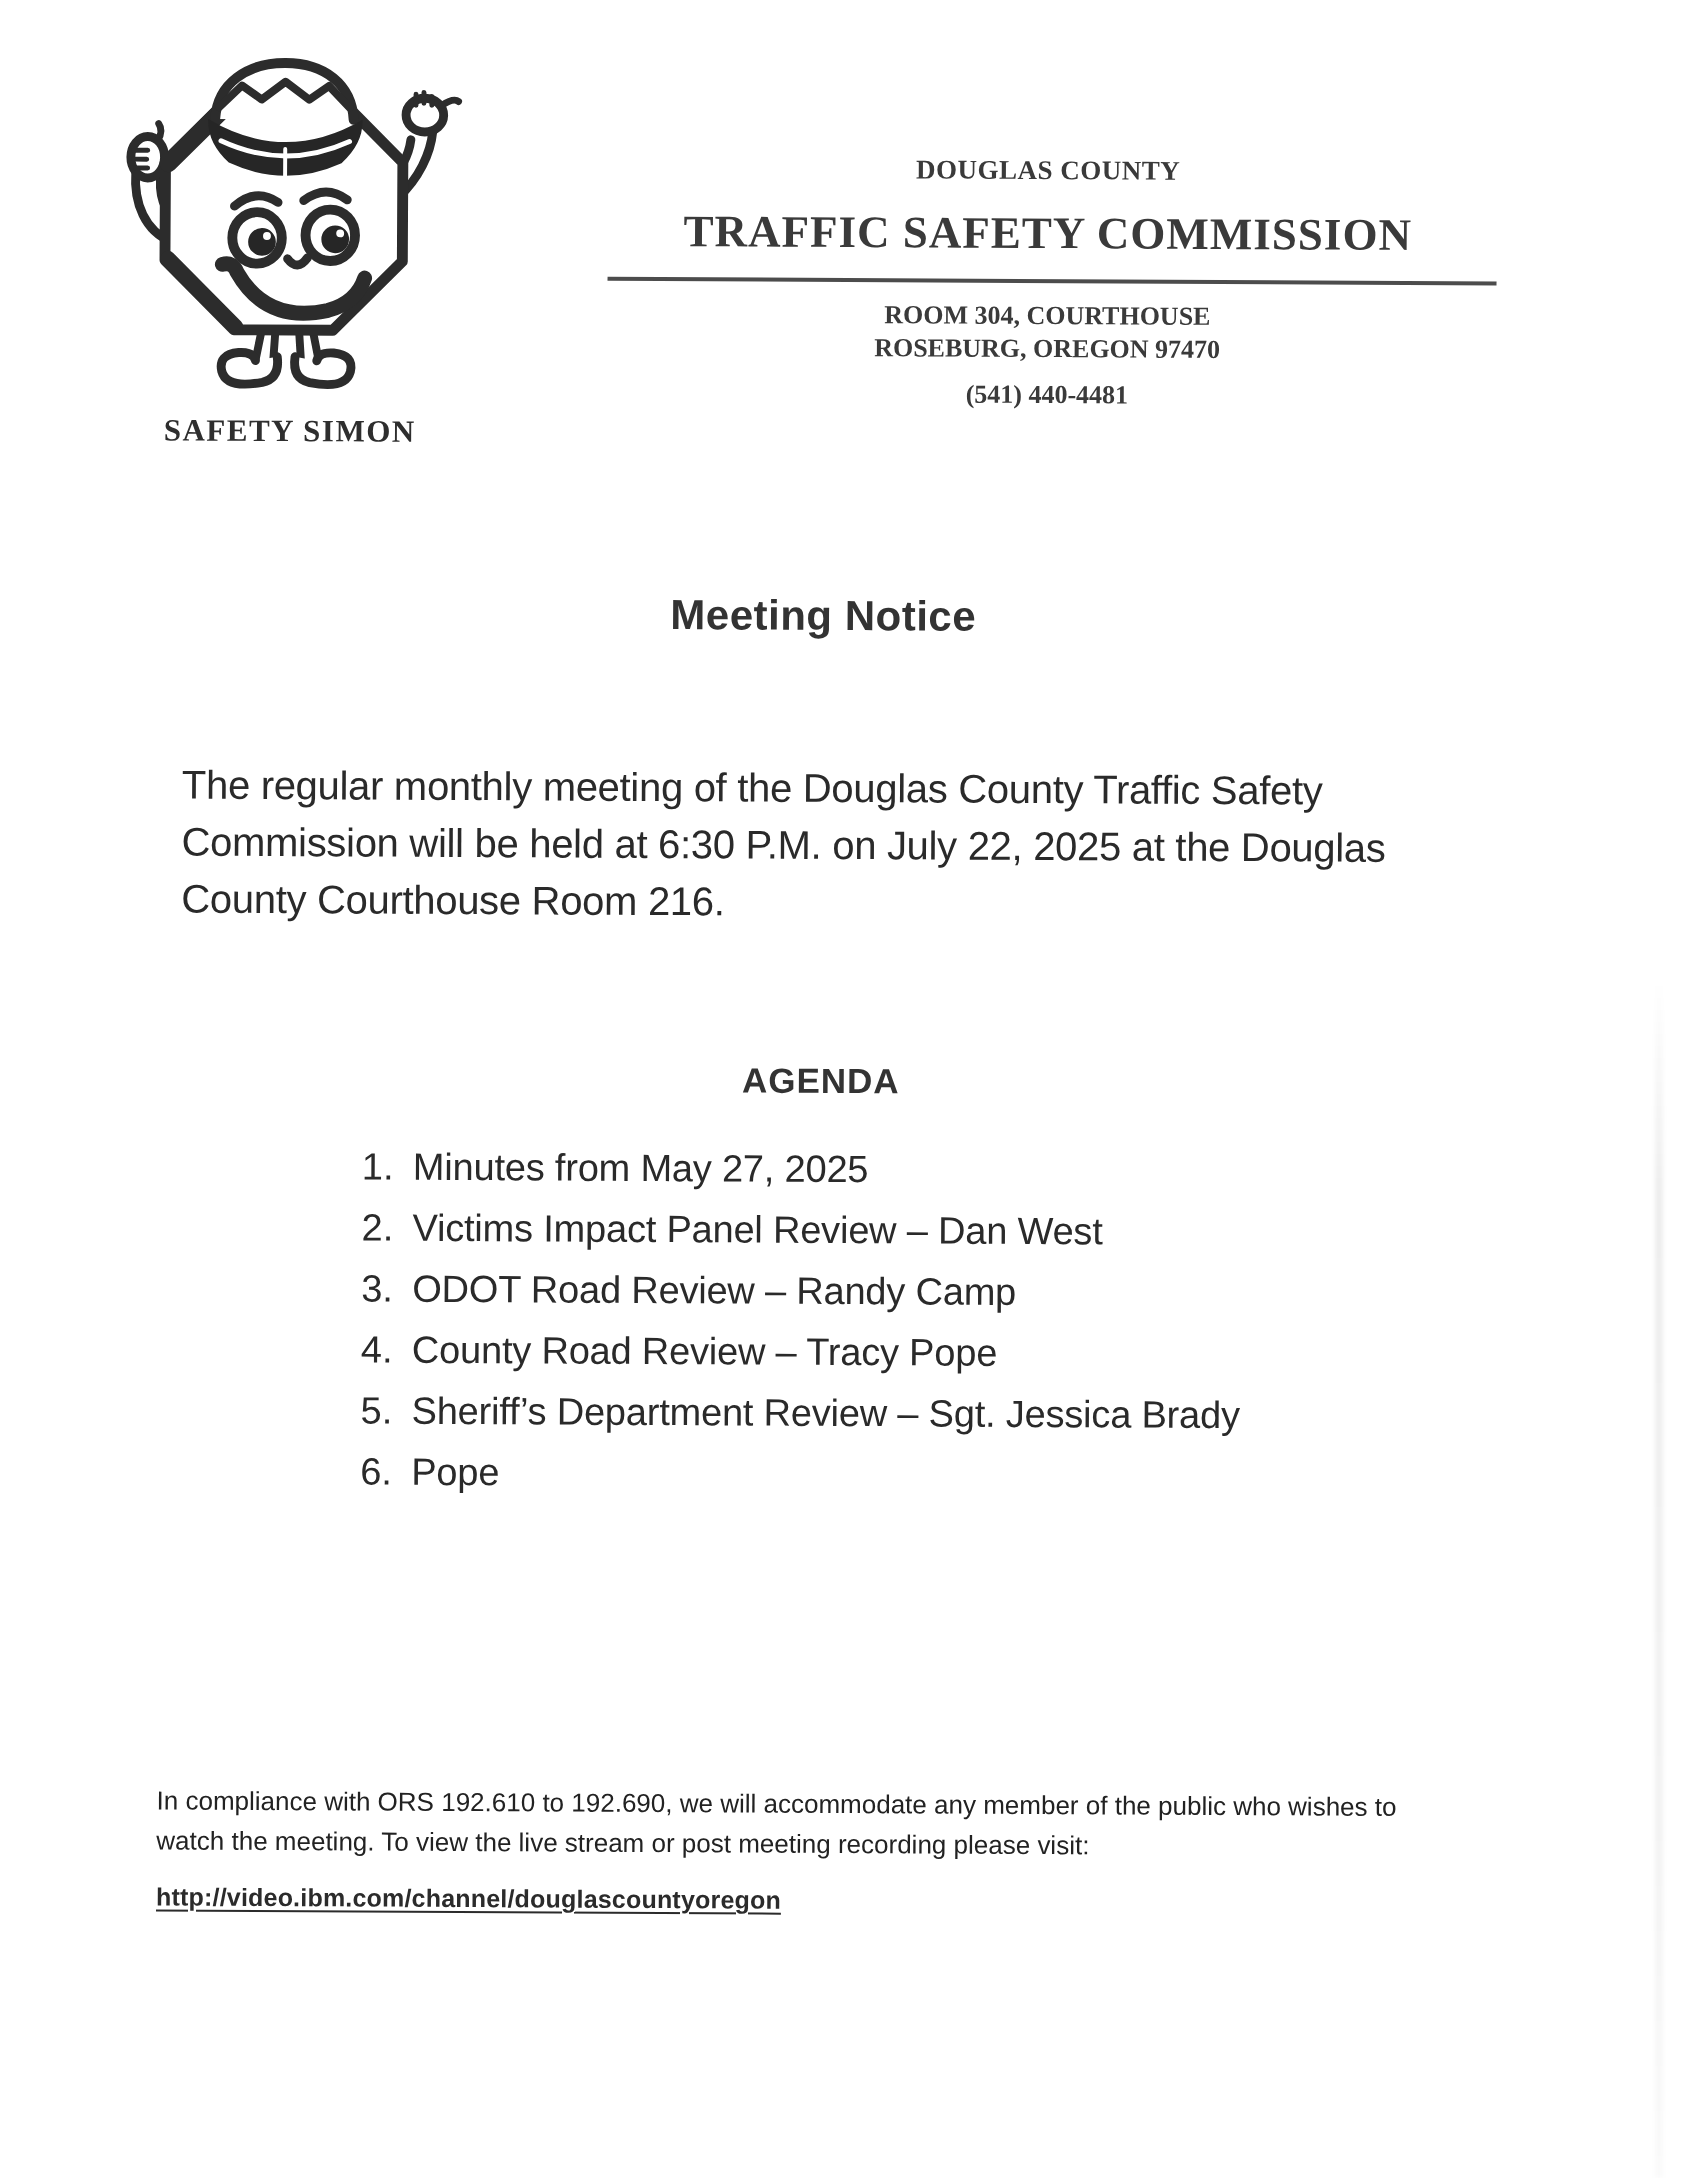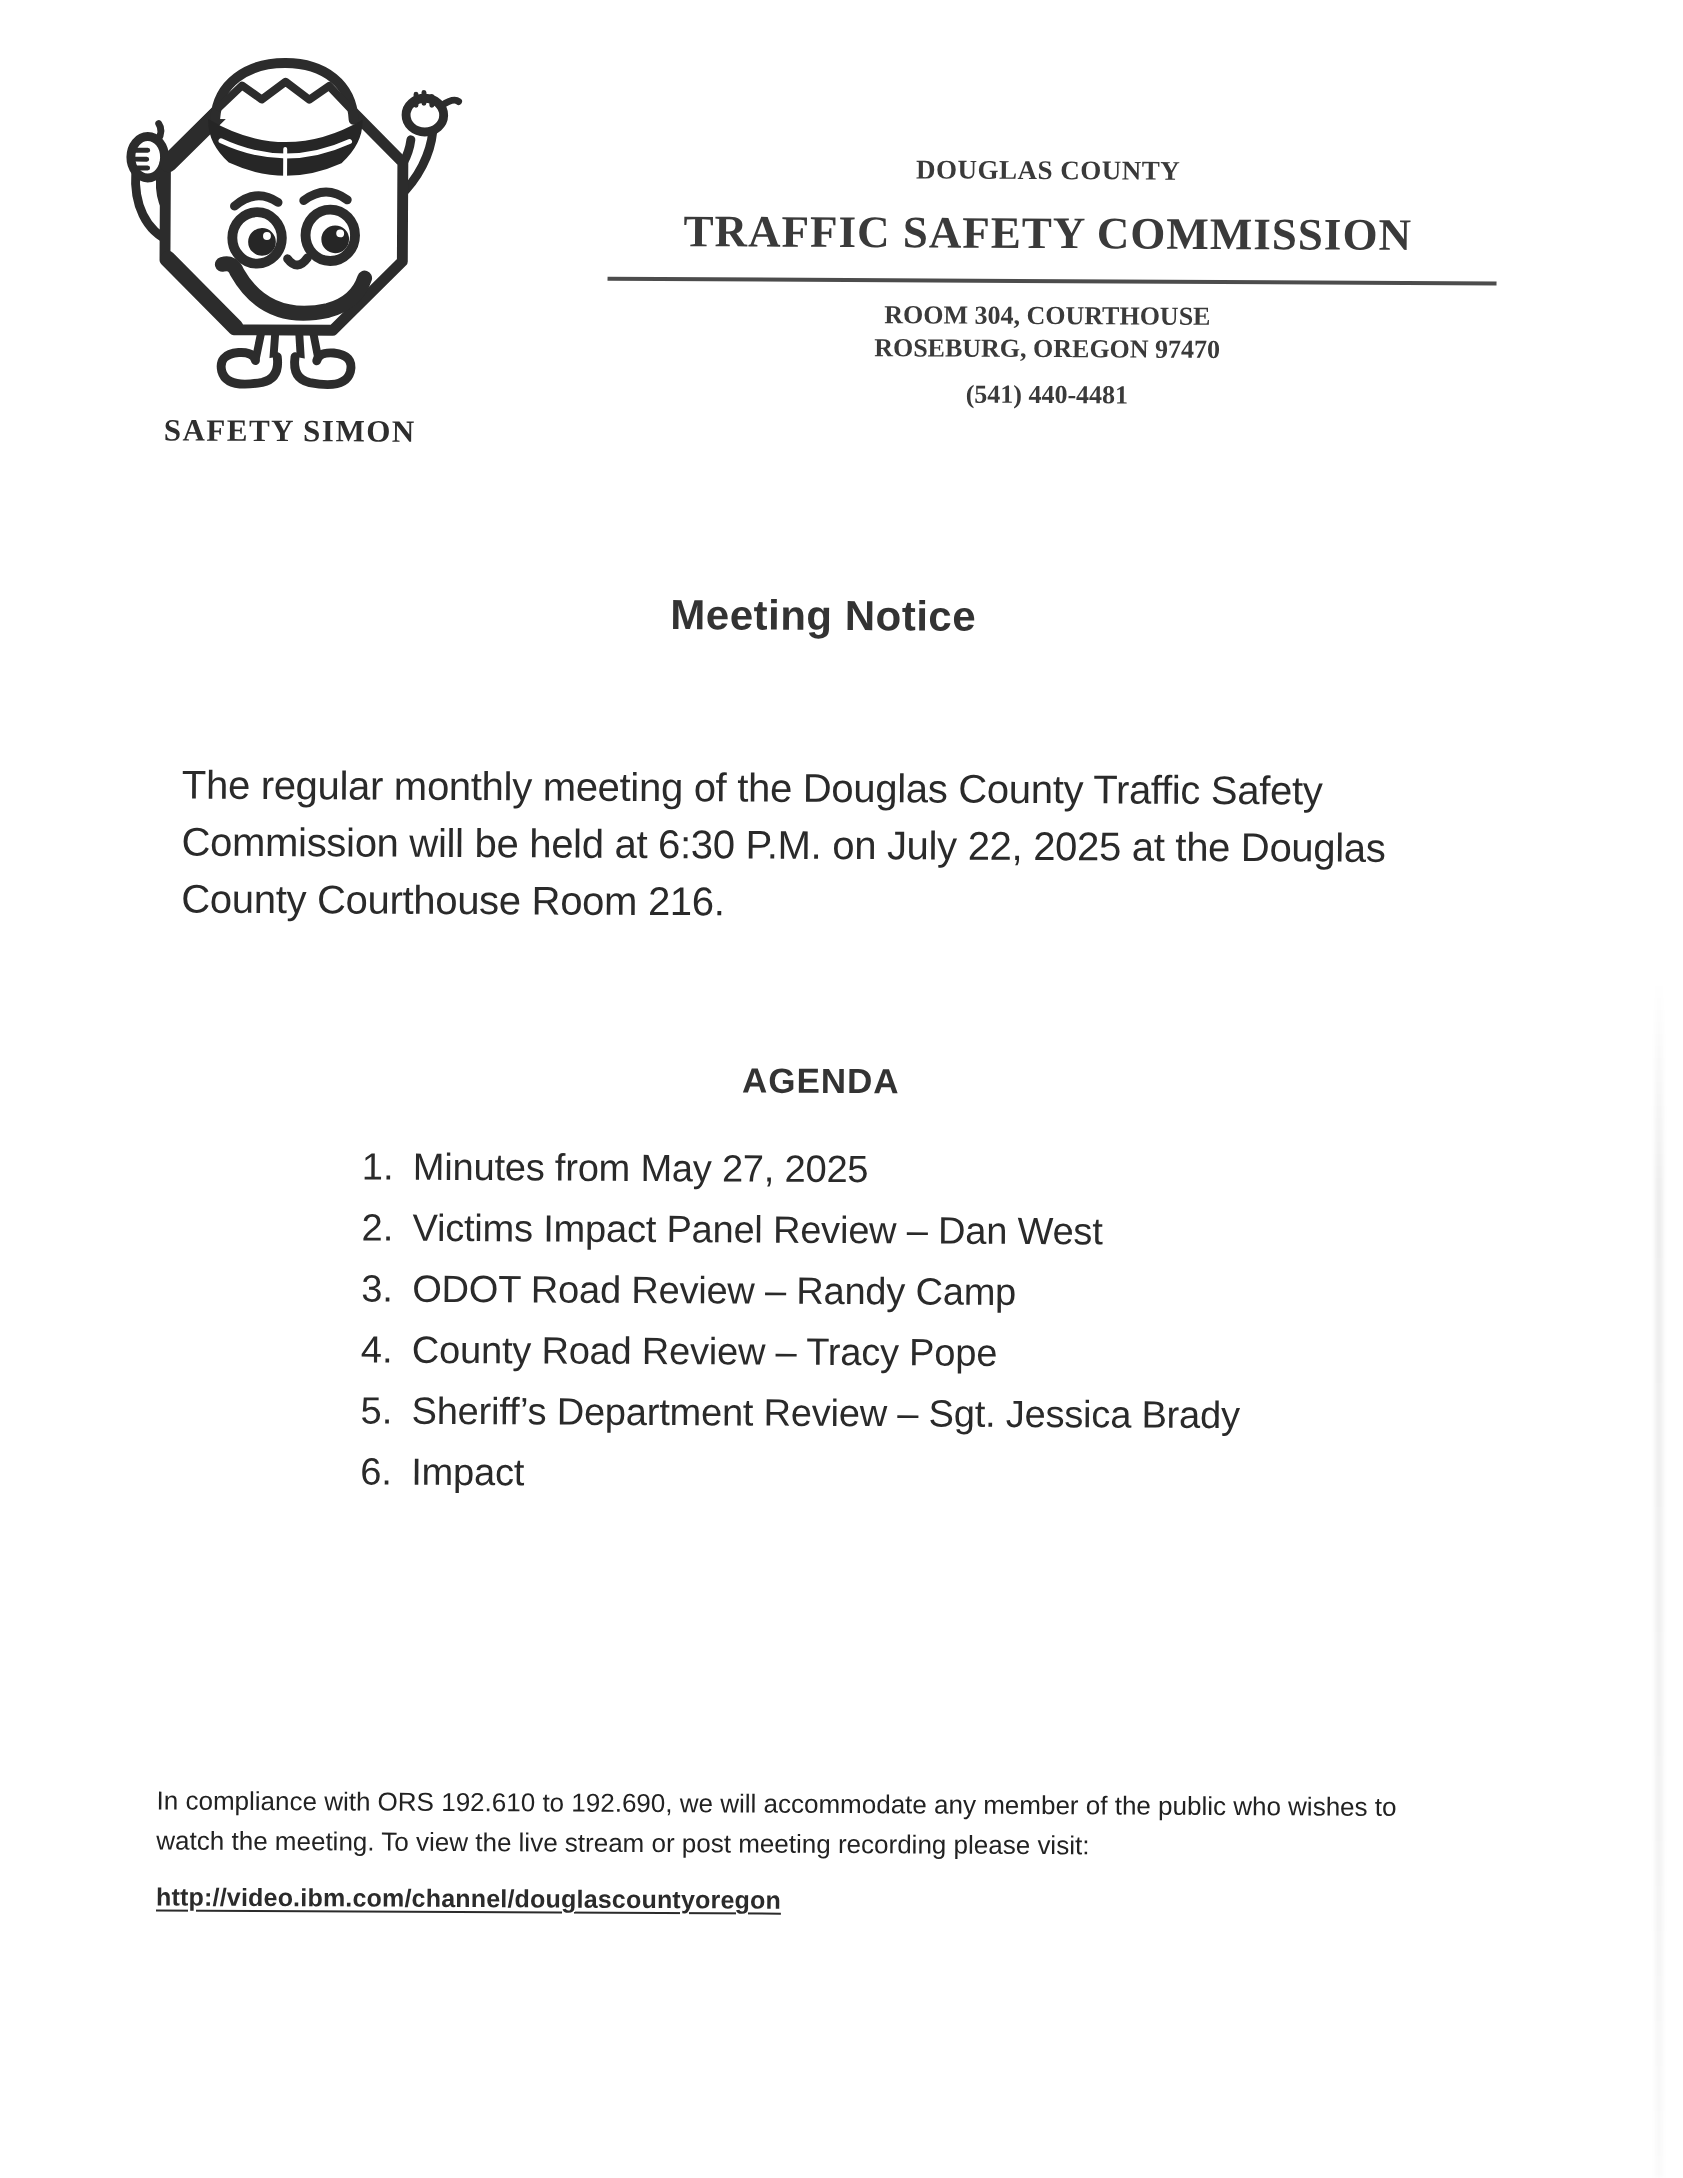--- a/index.html
+++ b/index.html
@@ -151,21 +151,21 @@
       <div class="agenda-item">
         <span class="agenda-num">4.</span>
         <span class="agenda-text">County Road Review – Tracy Pope</span>
       </div>
       <div class="agenda-item">
         <span class="agenda-num">5.</span>
         <span class="agenda-text">Sheriff’s Department Review – Sgt. Jessica Brady</span>
       </div>
       <div class="agenda-item">
         <span class="agenda-num">6.</span>
-        <span class="agenda-text">Impact</span>
+        <span class="agenda-text">Pope</span>
       </div>
     </div>
 
     <div class="compliance">
       <div>In compliance with ORS 192.610 to 192.690, we will accommodate any member of the public who wishes to</div>
       <div>watch the meeting.  To view the live stream or post meeting recording please visit:</div>
     </div>
     <a href="#" class="stream-link">http://video.ibm.com/channel/douglascountyoregon</a>
 
   </div>

